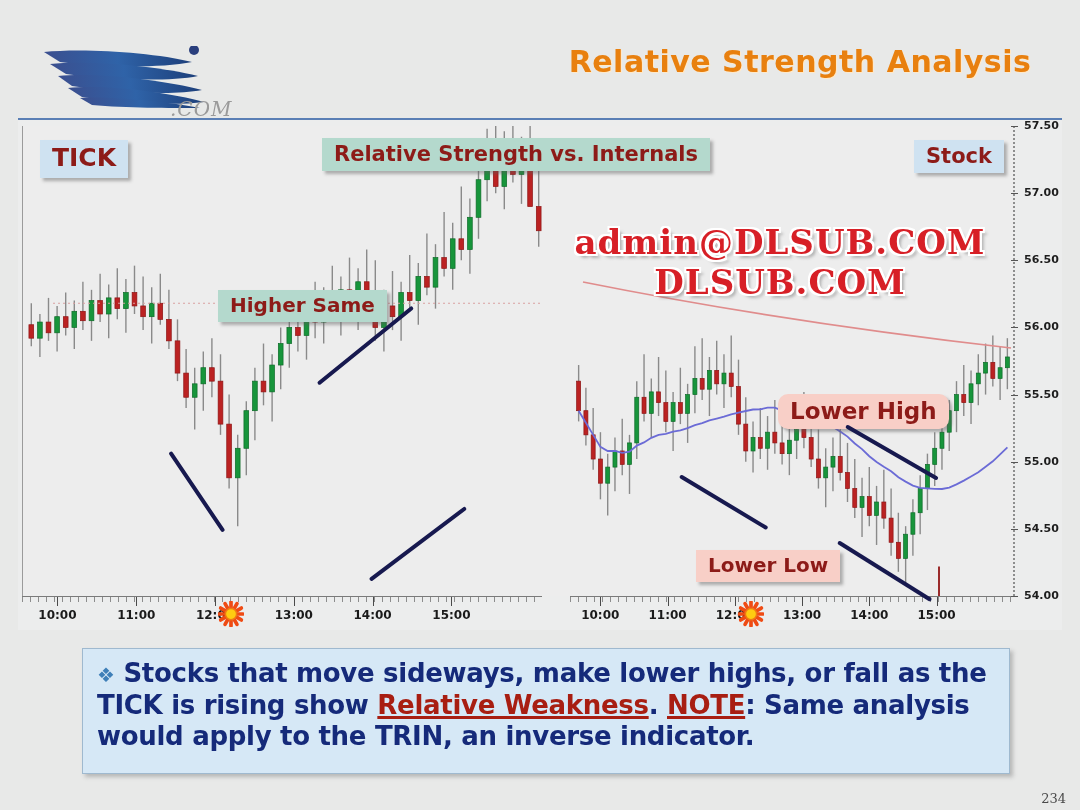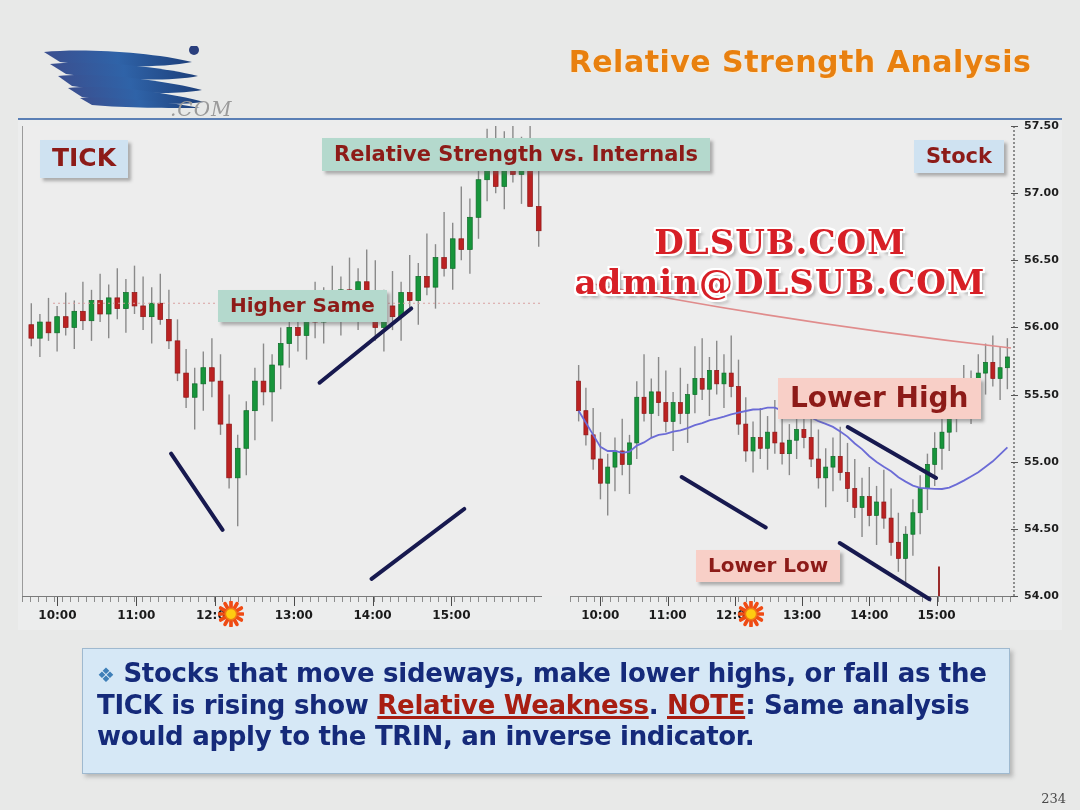--- a/index.html
+++ b/index.html
@@ -595,21 +595,21 @@
       <div class="xlabel" style="left: 918.636px;">15:00</div>
     </div>
 
   <div class="callout blue" style="left:22px; top:20px; font-size:25px;text-align:right;">TICK</div>
 
   <div class="callout mint" style="left:304px; top:18px; font-size:21px;">Relative Strength vs. Internals</div>
 
   <div class="callout blue" style="left:896px; top:20px; font-size:21px;">Stock</div>
 
   <div class="callout mint" style="left:200px; top:170px; font-size:20px;">Higher Same</div>
-  <div class="callout pink" style="left:760px; top:258px; font-size:28px;">Lower High</div>
+  <div class="callout pink" style="left:760px; top:274px; font-size:23px;border-radius:10px;">Lower High</div>
   <div class="callout pink" style="left:678px; top:430px; font-size:20px;">Lower Low</div>
 
   <div class="tline" style="left:152px; top:330px; width:96px;  transform:rotate(56deg);"></div>
   <div class="tline" style="left:300px; top:262px; width:122px; transform:rotate(-39deg);"></div>
   <div class="tline" style="left:352px; top:458px; width:120px; transform:rotate(-37deg);"></div>
   <div class="tline" style="left:662px; top:354px; width:102px; transform:rotate(31deg);"></div>
   <div class="tline" style="left:828px; top:304px; width:106px; transform:rotate(30deg);"></div>
   <div class="tline" style="left:820px; top:420px; width:110px; transform:rotate(32deg);"></div>
 
   <svg id="cursor" width="34" height="40" viewBox="0 0 34 40">
@@ -649,22 +649,22 @@
       <line x1="7.669872981077807" y1="9.5" x2="2.473720558371175" y2="6.499999999999999" stroke="#ef4b14" stroke-width="3.4" stroke-linecap="round"></line>
       <line x1="9.499999999999998" y1="7.669872981077808" x2="6.499999999999995" y2="2.473720558371177" stroke="#ef4b14" stroke-width="3.4" stroke-linecap="round"></line>
       <line x1="11.999999999999998" y1="7" x2="11.999999999999998" y2="1" stroke="#ef4b14" stroke-width="3.4" stroke-linecap="round"></line>
       <line x1="14.5" y1="7.669872981077807" x2="17.5" y2="2.473720558371175" stroke="#ef4b14" stroke-width="3.4" stroke-linecap="round"></line>
       <line x1="16.33012701892219" y1="9.499999999999998" x2="21.526279441628823" y2="6.499999999999995" stroke="#ef4b14" stroke-width="3.4" stroke-linecap="round"></line>
       <circle cx="12" cy="12" r="5.2" fill="#ffcc11" stroke="#ef7a14" stroke-width="1.4"></circle>
     </svg>
   </div>
 
 <div id="watermark">
+  <div>admin@DLSUB.COM</div>
   <div>DLSUB.COM</div>
-  <div>admin@DLSUB.COM</div>
 </div>
 
 <div id="note-box">
   <div id="note-text">
     <span class="bullet">❖</span>
     <span>Stocks that move sideways, make lower highs, or fall as the TICK is rising show </span><span class="hl">Relative Weakness</span><span>.  </span><span class="hl2">NOTE</span><span>:  Same analysis would apply to the TRIN, an inverse indicator.</span>
   </div>
 </div>
 
 <div id="page-number">234</div>

